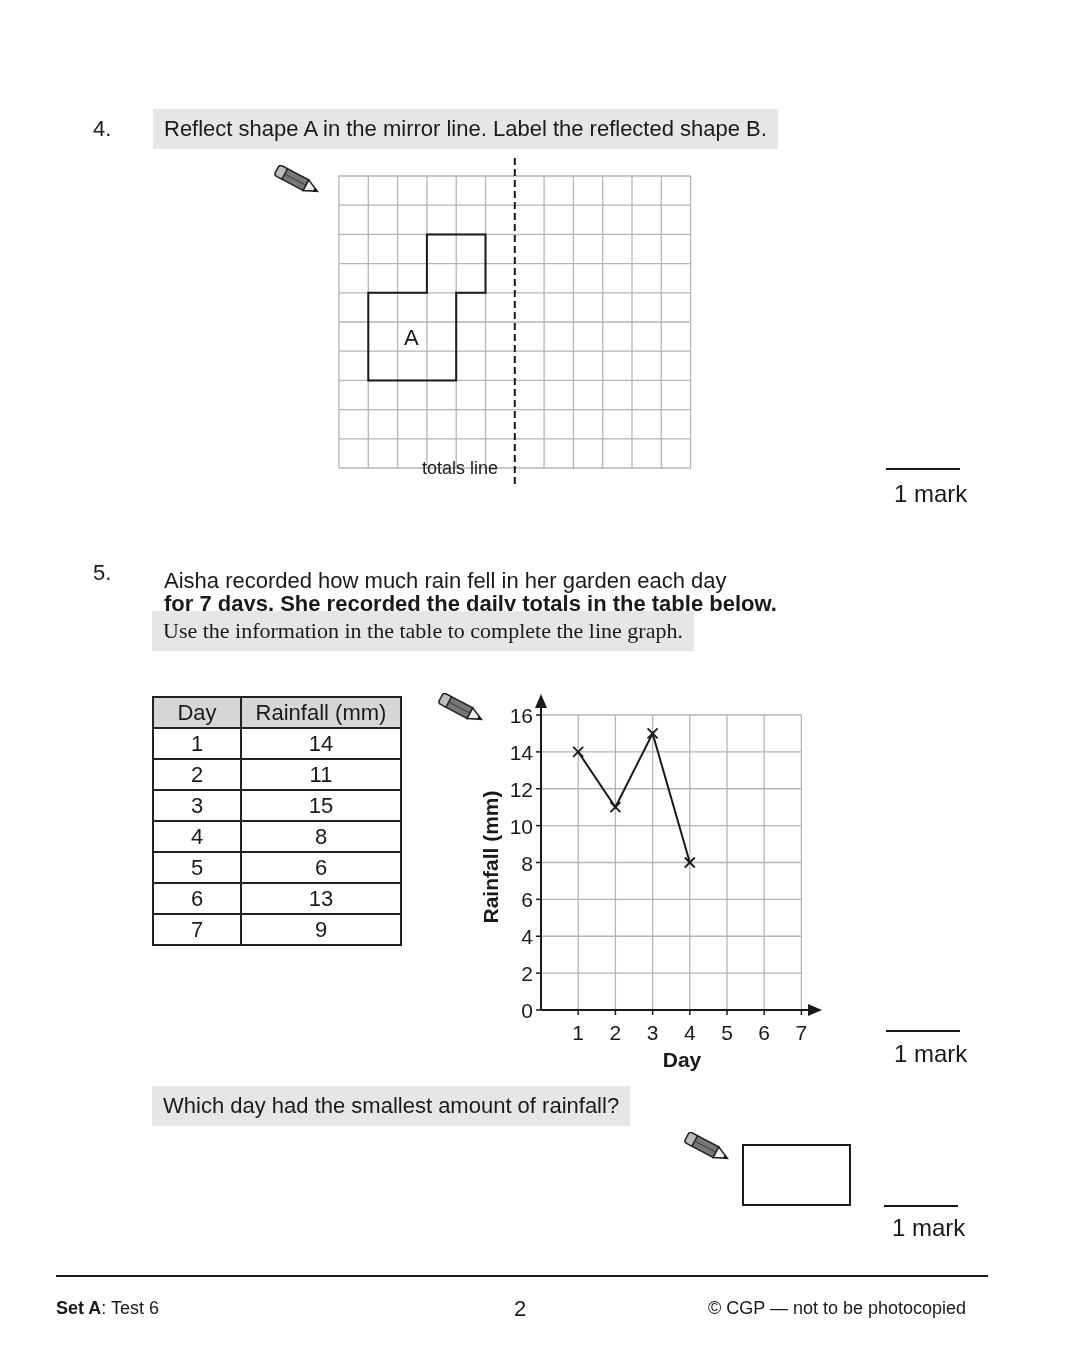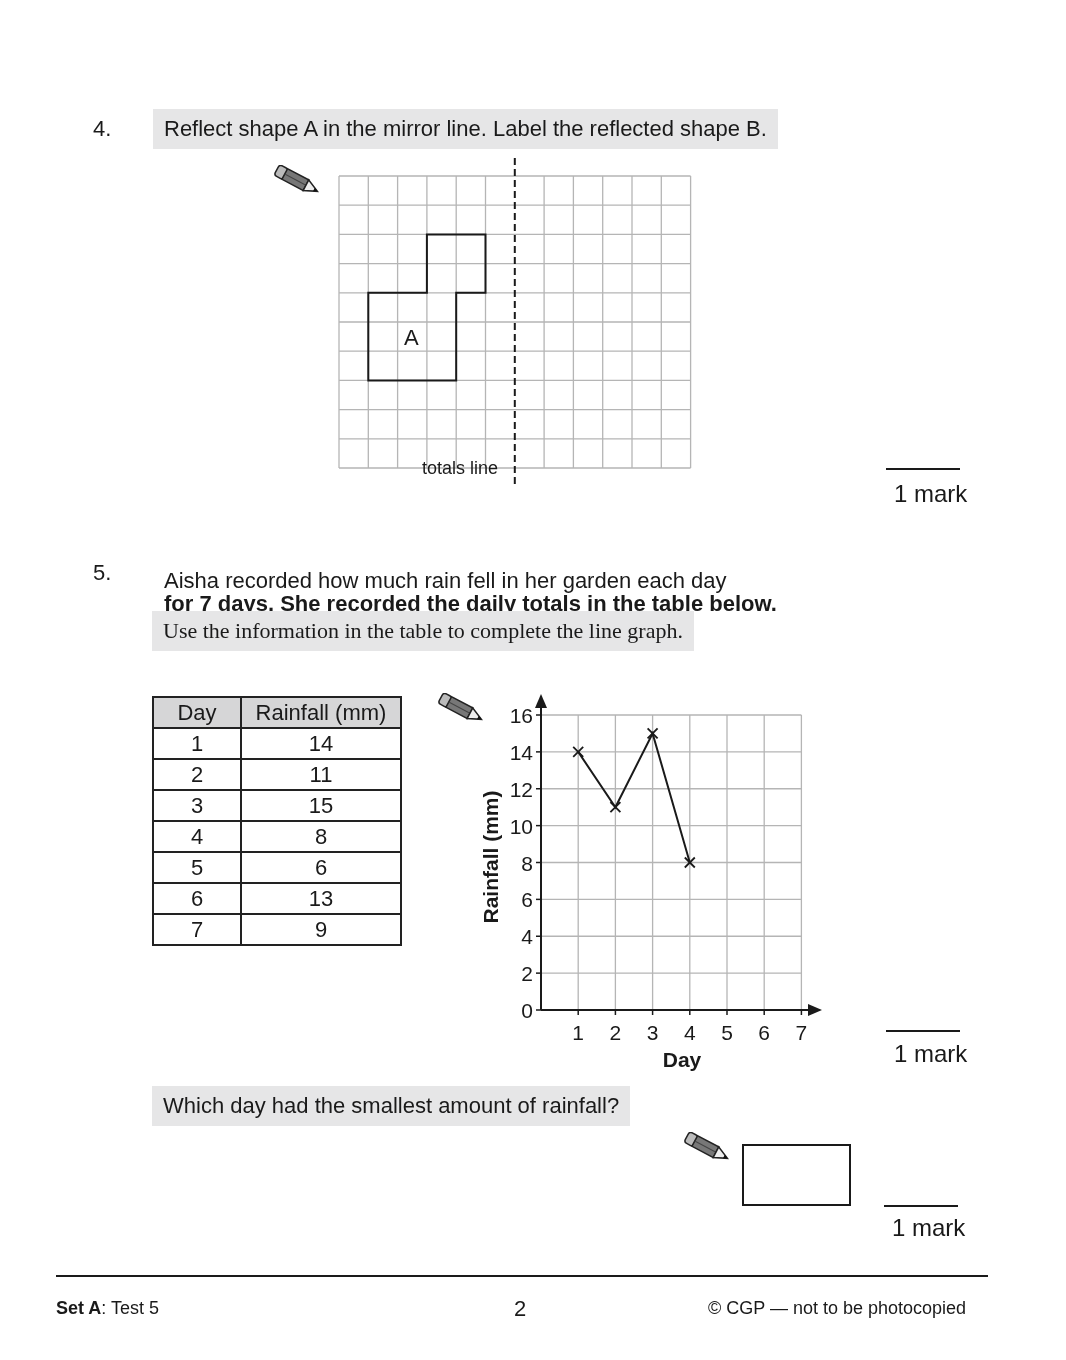--- a/index.html
+++ b/index.html
@@ -210,16 +210,16 @@
     <polygon points="46,14 50,16 46,18" fill="#111"></polygon>
   </g>
 </svg>
 <div class="abs answer-box" style="left:742px; top:1144px; width:105px; height:58px;"></div>
 
 <div class="abs mark-line" style="left:884px; top:1205px;"></div>
 <div class="abs mark-label" style="left:892px; top:1214px;">1 mark</div>
 
 <div class="abs footer-rule" style="left:56px; top:1275px; width:932px;"></div>
 <div class="abs footer" style="left:56px; top:1298px;">
-  <b>Set A</b><span>: Test 5</span>
+  <b>Set A</b><span>: Test 6</span>
 </div>
 <div class="abs" style="left:514px; top:1296px; font-size:22px;">2</div>
 <div class="abs footer" style="left:708px; top:1298px;">© CGP — not to be photocopied</div>
 
 </body></html>

